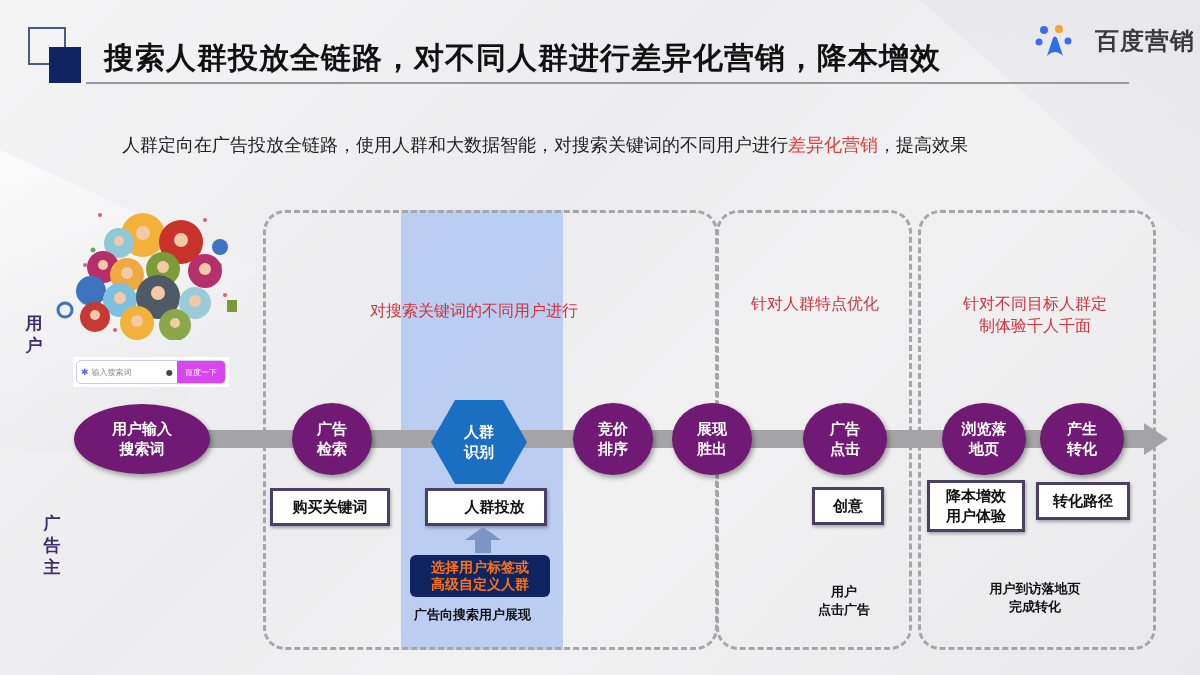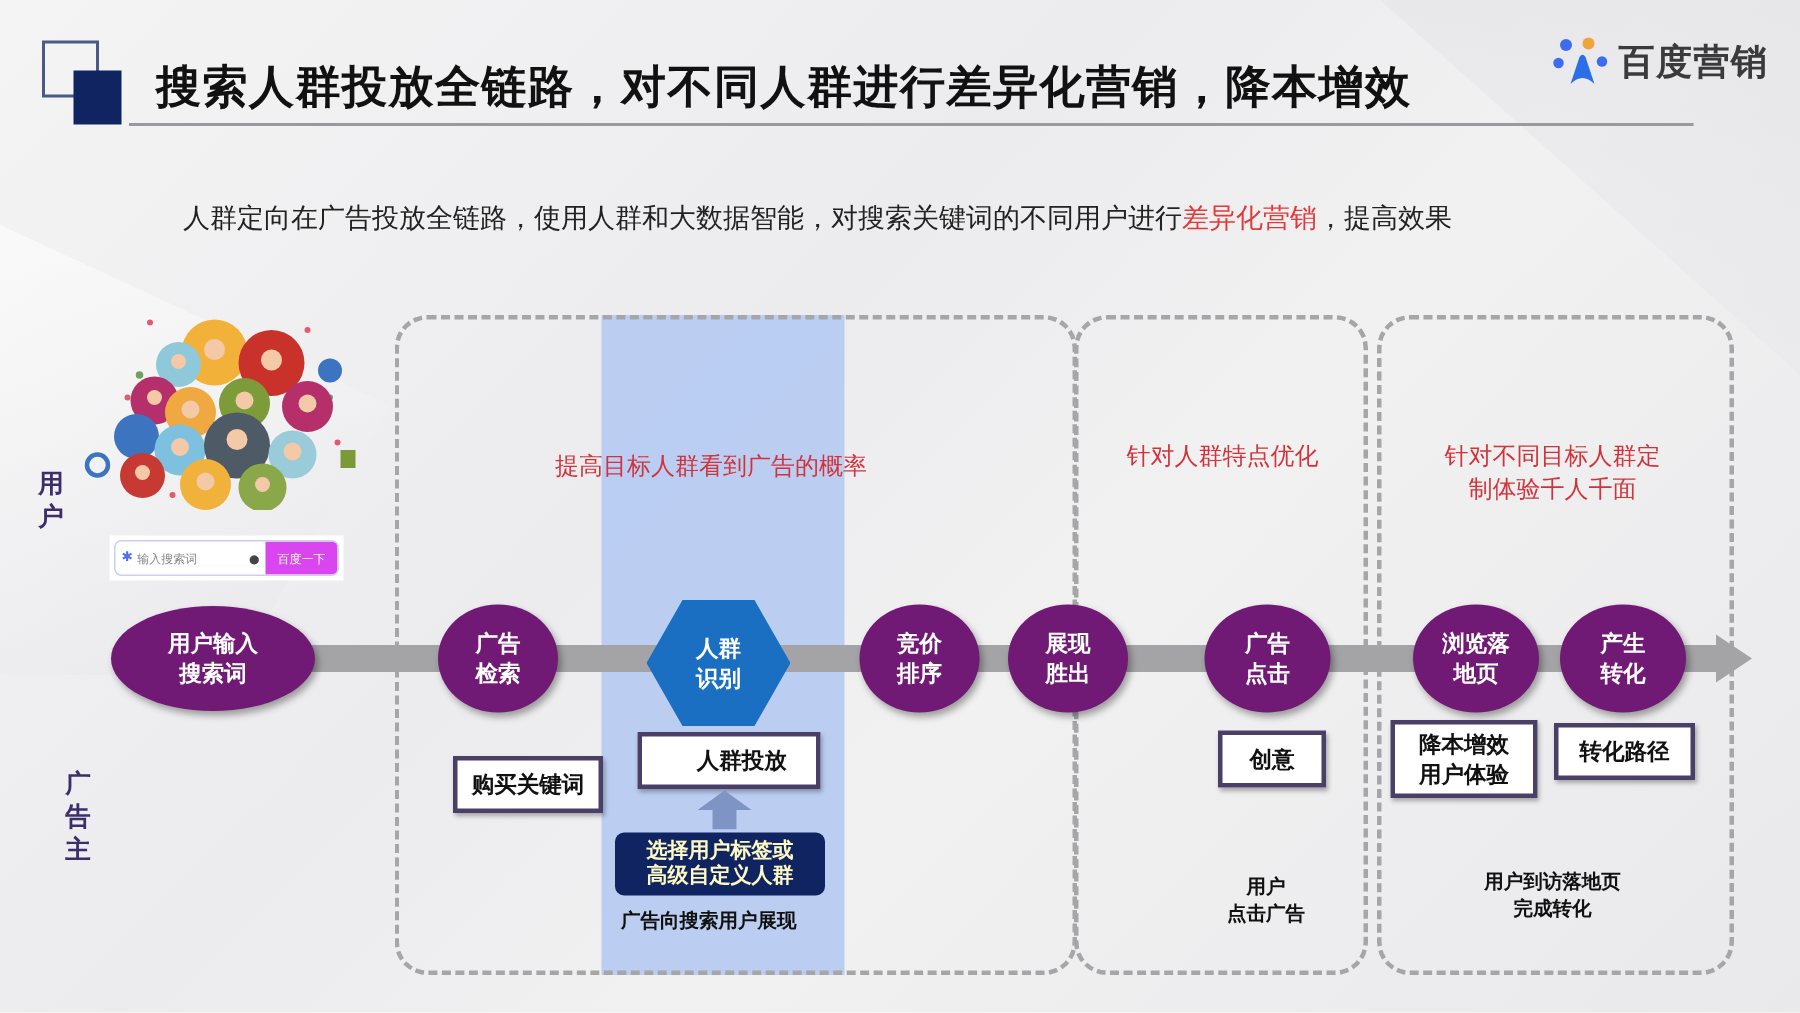--- a/index.html
+++ b/index.html
@@ -11,21 +11,21 @@
   .bgshape1 { position:absolute; left:0; top:150px; width:260px; height:300px;
     background: linear-gradient(160deg, rgba(255,255,255,0.6), rgba(220,220,224,0.3)); clip-path: polygon(0 0, 100% 40%, 60% 100%, 0 100%); }
   .bgshape2 { position:absolute; right:0; top:0; width:400px; height:250px;
     background: linear-gradient(200deg, rgba(222,222,226,0.5), rgba(255,255,255,0)); clip-path: polygon(30% 0, 100% 0, 100% 100%); }
 
   
   .logo-sq-outline { position:absolute; left:28px; top:27px; width:38px; height:38px; border:2px solid #4a5a85; background:transparent; }
   .logo-sq-fill { position:absolute; left:49px; top:47px; width:32px; height:36px; background:#0f2461; }
   .title { position:absolute; left:104px; top:38px; font-size:30px; font-weight:bold; color:#111; letter-spacing:1px; white-space:nowrap; }
   .title-line { position:absolute; left:86px; top:82px; width:1043px; height:2px; background:#9a9a9e; }
-  .brand { position:absolute; left:1035px; top:24px; display:flex; align-items:center; gap:6px; }
+  .brand { position:absolute; left:1035px; top:24px; display:flex; align-items:center; gap:22px; }
   .brand-text { font-size:24px; font-weight:bold; color:#3a3a3c; letter-spacing:1px; }
   .subtitle { position:absolute; left:122px; top:133px; font-size:18px; color:#222; white-space:nowrap; }
   .subtitle .hl { color:#e23a3a; }
 
   
   .people { position:absolute; left:55px; top:205px; width:190px; height:135px; }
   .side-label { position:absolute; font-size:17px; font-weight:bold; color:#3b2e6a; line-height:22px; width:20px; text-align:center; }
   .searchbox { position:absolute; left:73px; top:357px; width:156px; height:30px; background:#fff; padding:3px; }
   .searchbox .inner { display:flex; height:24px; border:1px solid #c9cff0; border-radius:5px; overflow:hidden; }
   .searchbox .field { flex:1; font-size:8px; color:#888; display:flex; align-items:center; padding-left:4px; gap:3px; }
@@ -44,21 +44,21 @@
   .node { position:absolute; background:#701a75; color:#fff; font-weight:bold; font-size:15px; line-height:20px;
     display:flex; align-items:center; justify-content:center; text-align:center; border-radius:50%;
     box-shadow: 2px 3px 5px rgba(0,0,0,0.35); }
   .hex { position:absolute; left:431px; top:400px; width:96px; height:84px; background:#1a6fc3; color:#fff; font-weight:bold; font-size:15px; line-height:20px;
     clip-path: polygon(25% 0, 75% 0, 100% 50%, 75% 100%, 25% 100%, 0 50%);
     display:flex; align-items:center; justify-content:center; text-align:center; }
 
   .box { position:absolute; background:#fff; border:3px solid #4a3f66; color:#111; font-weight:bold; font-size:15px; line-height:20px;
     display:flex; align-items:center; justify-content:center; text-align:center; box-shadow: 1px 2px 3px rgba(0,0,0,0.3); }
   .up-arrow { position:absolute; left:465px; top:527px; width:36px; height:26px; }
-  .dark-box { position:absolute; left:410px; top:555px; width:140px; height:42px; background:#0f2461; color:#fef9c3; border-radius:6px; font-size:14px; font-weight:bold; line-height:17px;
+  .dark-box { position:absolute; left:410px; top:555px; width:140px; height:42px; background:#0f2461; color:#f97316; border-radius:6px; font-size:14px; font-weight:bold; line-height:17px;
     display:flex; align-items:center; justify-content:center; text-align:center; }
   .caption { position:absolute; font-size:13px; font-weight:bold; color:#111; text-align:center; line-height:18px; white-space:nowrap; }
 </style>
 </head>
 <body>
 
 <div class="bgshape1"></div>
 <div class="bgshape2"></div>
 
 <div class="logo-sq-outline"></div>
@@ -140,21 +140,21 @@
     </div>
     <div class="btn">百度一下</div>
   </div>
 </div>
 
 <div class="blue-band"></div>
 <div class="region" style="left:263px; top:210px; width:455px; height:440px;"></div>
 <div class="region" style="left:716px; top:210px; width:196px; height:440px;"></div>
 <div class="region" style="left:918px; top:210px; width:238px; height:440px;"></div>
 
-<div class="red-note" style="left:370px; top:300px;">提高目标人群看到广告的概率</div>
+<div class="red-note" style="left:370px; top:300px;">对搜索关键词的不同用户进行</div>
 <div class="red-note" style="left:740px; top:293px; width:150px;">
   <div>针对人群特点优化</div>
 </div>
 <div class="red-note" style="left:950px; top:293px; width:170px;">
   <div>针对不同目标人群定</div>
   <div>制体验千人千面</div>
 </div>
 
 <div class="flow-bar"></div>
 <div class="flow-arrow"></div>
@@ -201,21 +201,21 @@
       <div>地页</div>
     </div>
 </div>
 <div class="node" style="left:1040px; top:403px; width:84px; height:72px;">
   <div>
       <div>产生</div>
       <div>转化</div>
     </div>
 </div>
 
-<div class="box" style="left:270px; top:504px; width:100px; height:38px;margin-left:32px;">购买关键词</div>
+<div class="box" style="left:270px; top:488px; width:120px; height:38px;">购买关键词</div>
 <div class="box" style="left:425px; top:488px; width:122px; height:38px;padding-left:17px;">人群投放</div>
 <svg class="up-arrow" viewBox="0 0 36 26">
   <polygon points="18,0 36,13 26,13 26,26 10,26 10,13 0,13" fill="#7d94c4"></polygon>
 </svg>
 <div class="dark-box">
   <div>
       <div>选择用户标签或</div>
       <div>高级自定义人群</div>
     </div>
 </div>

